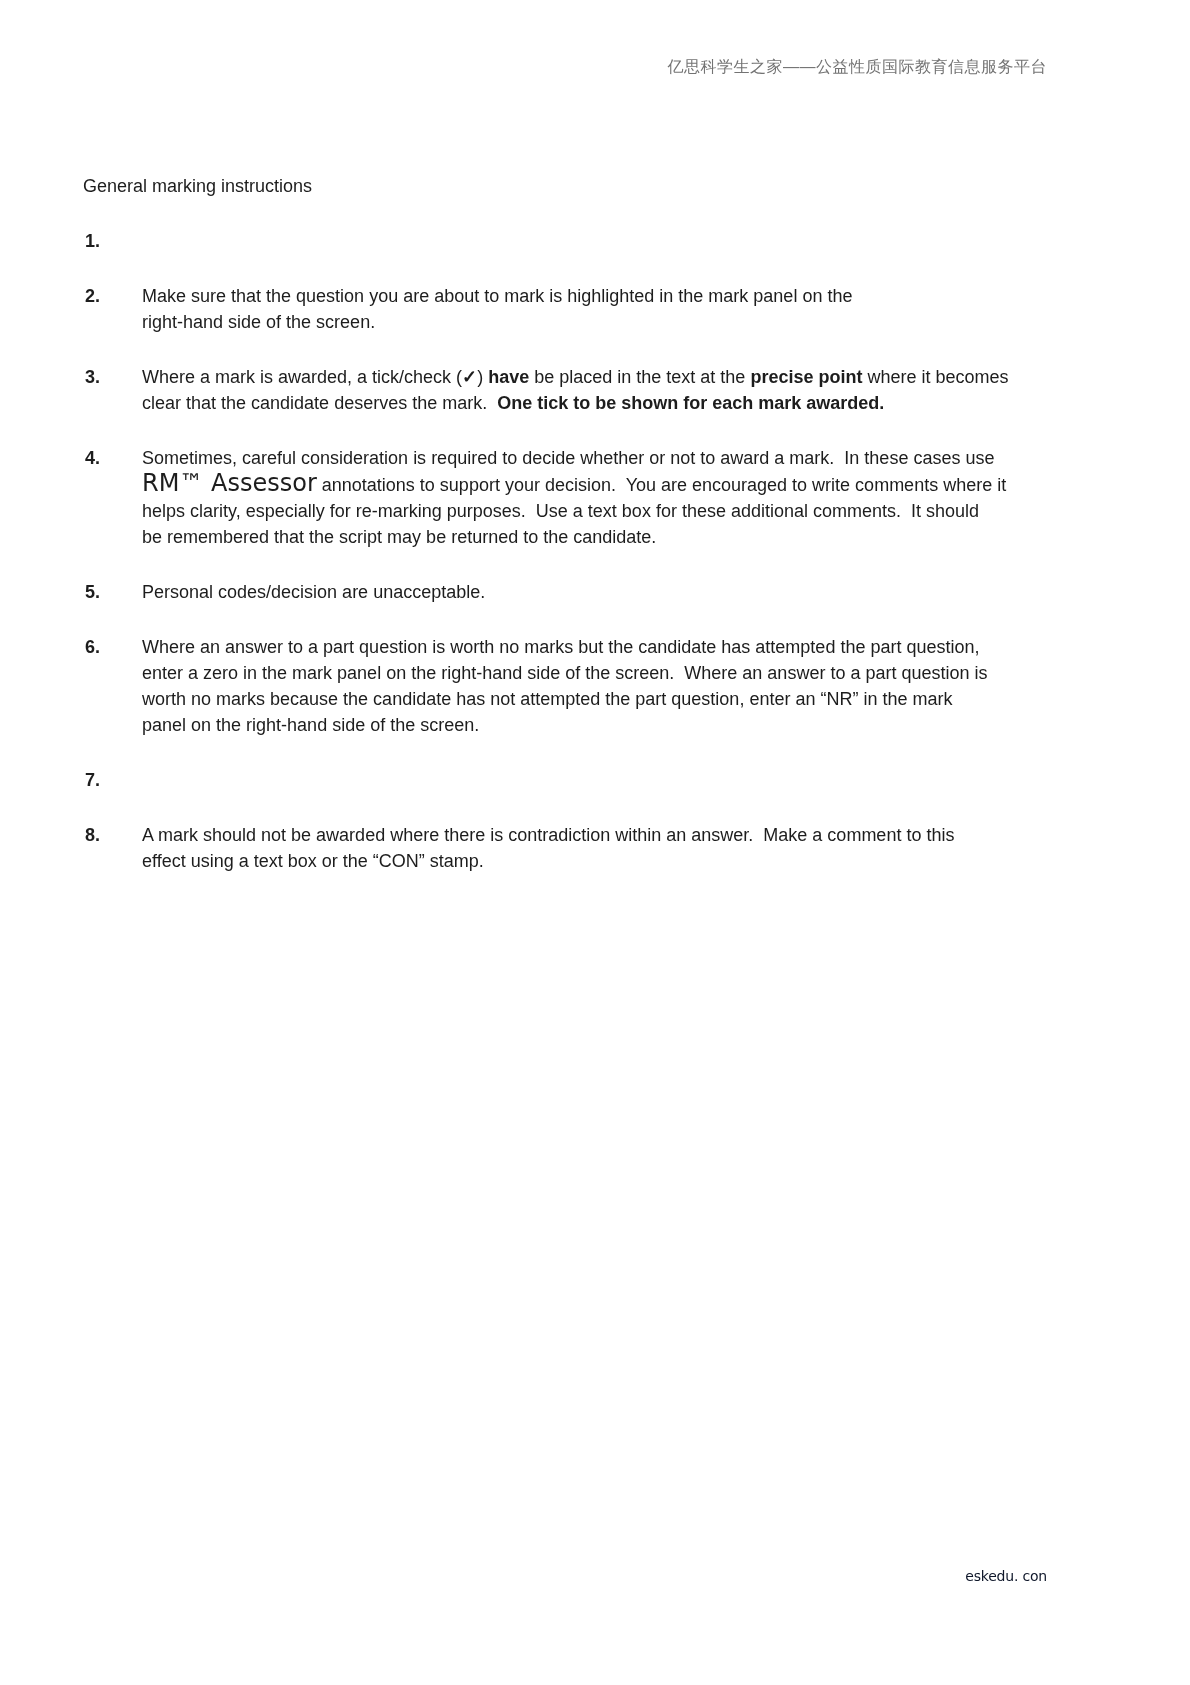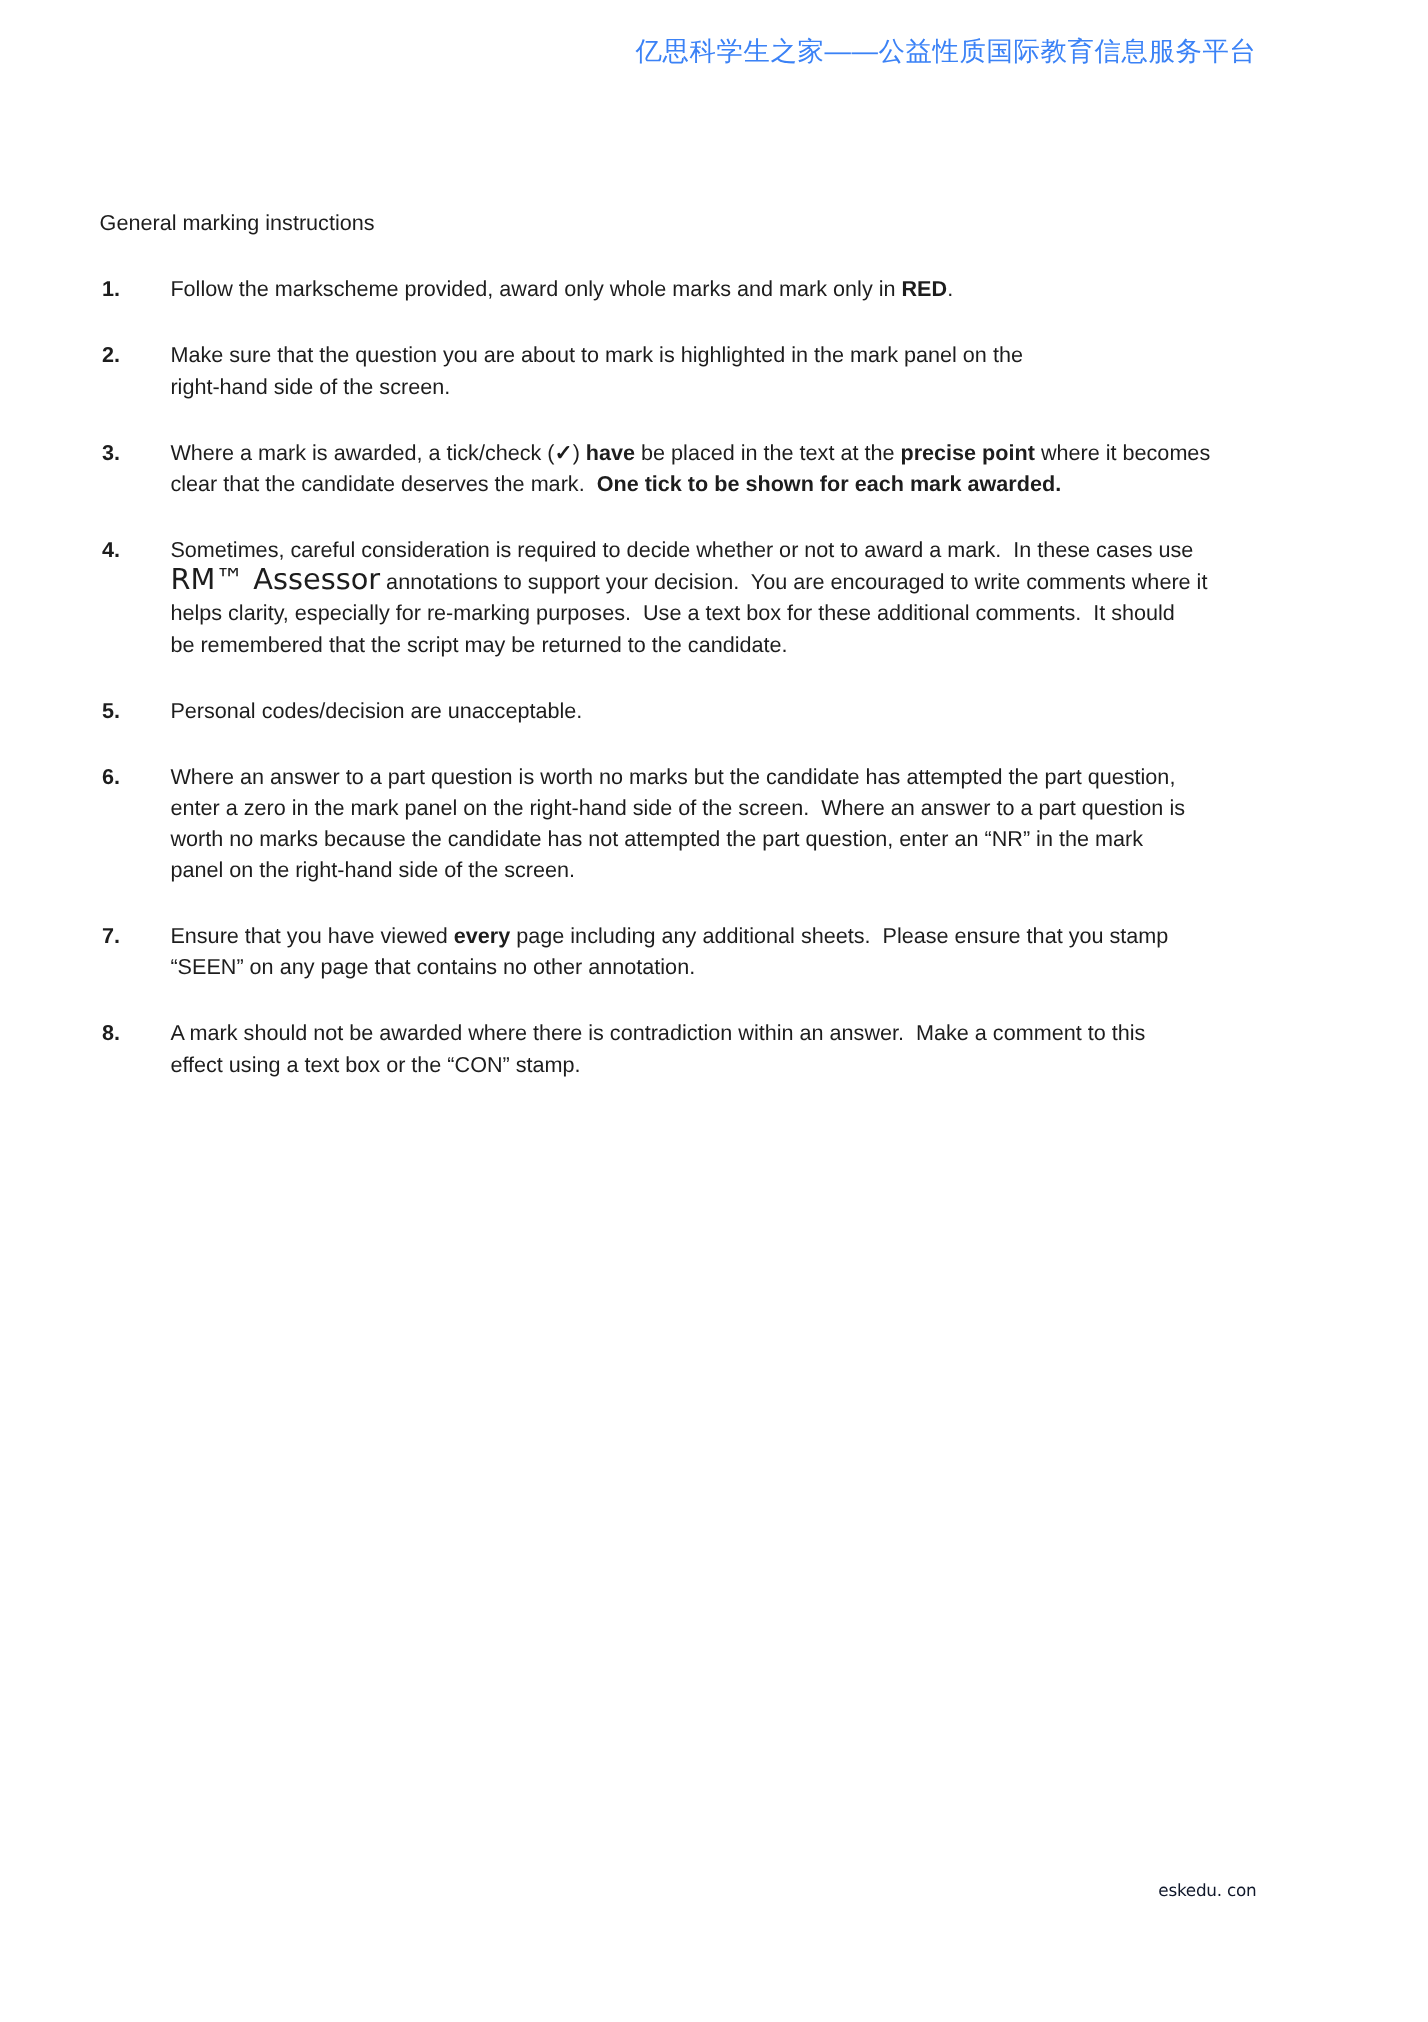--- a/index.html
+++ b/index.html
@@ -7,26 +7,26 @@
     width: 1190px;
     height: 1685px;
     background: #ffffff;
     position: relative;
     font-family: "Liberation Sans", sans-serif;
     color: #1d1d1d;
     overflow: hidden;
   }
   .header-note {
     position: absolute;
-    top: 32px;
+    top: 56px;
     right: 143px;
-    font-size: 22px;
+    font-size: 16px;
     line-height: 22px;
     letter-spacing: 0.5px;
-    color: #3b82f6;
+    color: #737373;
   }
   .content {
     position: absolute;
     top: 173px;
     left: 85px;
     width: 1063px;
   }
   .doc-title {
     font-weight: normal;
     font-size: 18px;
@@ -68,21 +68,20 @@
 </head>
 <body>
 
 <div class="header-note">亿思科学生之家——公益性质国际教育信息服务平台</div>
 
 <div class="content">
   <p class="doc-title">General marking instructions</p>
   <div>
   <div class="item">
     <span class="num">1.</span>
-    <span class="txt"><span>Follow the markscheme provided, award only whole marks and mark only in </span><span class="b">RED</span><span>.</span></span>
   </div>
 
   <div class="item">
     <span class="num">2.</span>
     <span class="txt"><span>Make sure that the question you are about to mark is highlighted in the mark panel on the
 right-hand side of the screen.</span></span>
   </div>
 
   <div class="item">
     <span class="num">3.</span>
@@ -106,22 +105,20 @@
   <div class="item">
     <span class="num">6.</span>
     <span class="txt"><span>Where an answer to a part question is worth no marks but the candidate has attempted the part question,
 enter a zero in the mark panel on the right-hand side of the screen.  Where an answer to a part question is
 worth no marks because the candidate has not attempted the part question, enter an “NR” in the mark
 panel on the right-hand side of the screen.</span></span>
   </div>
 
   <div class="item">
     <span class="num">7.</span>
-    <span class="txt"><span>Ensure that you have viewed </span><span class="b">every</span><span> page including any additional sheets.  Please ensure that you stamp
-“SEEN” on any page that contains no other annotation.</span></span>
   </div>
 
   <div class="item">
     <span class="num">8.</span>
     <span class="txt"><span>A mark should not be awarded where there is contradiction within an answer.  Make a comment to this
 effect using a text box or the “CON” stamp.</span></span>
   </div>
 </div>
 </div>
 

